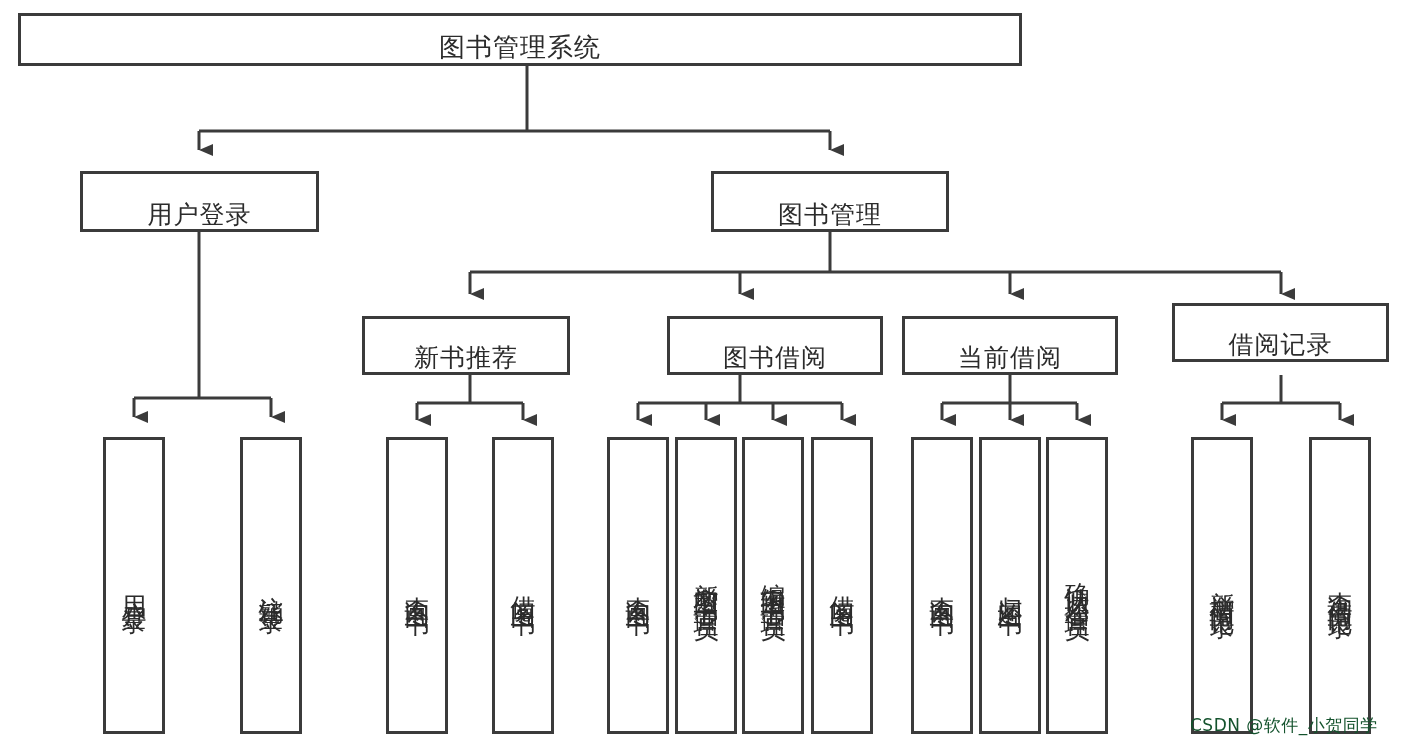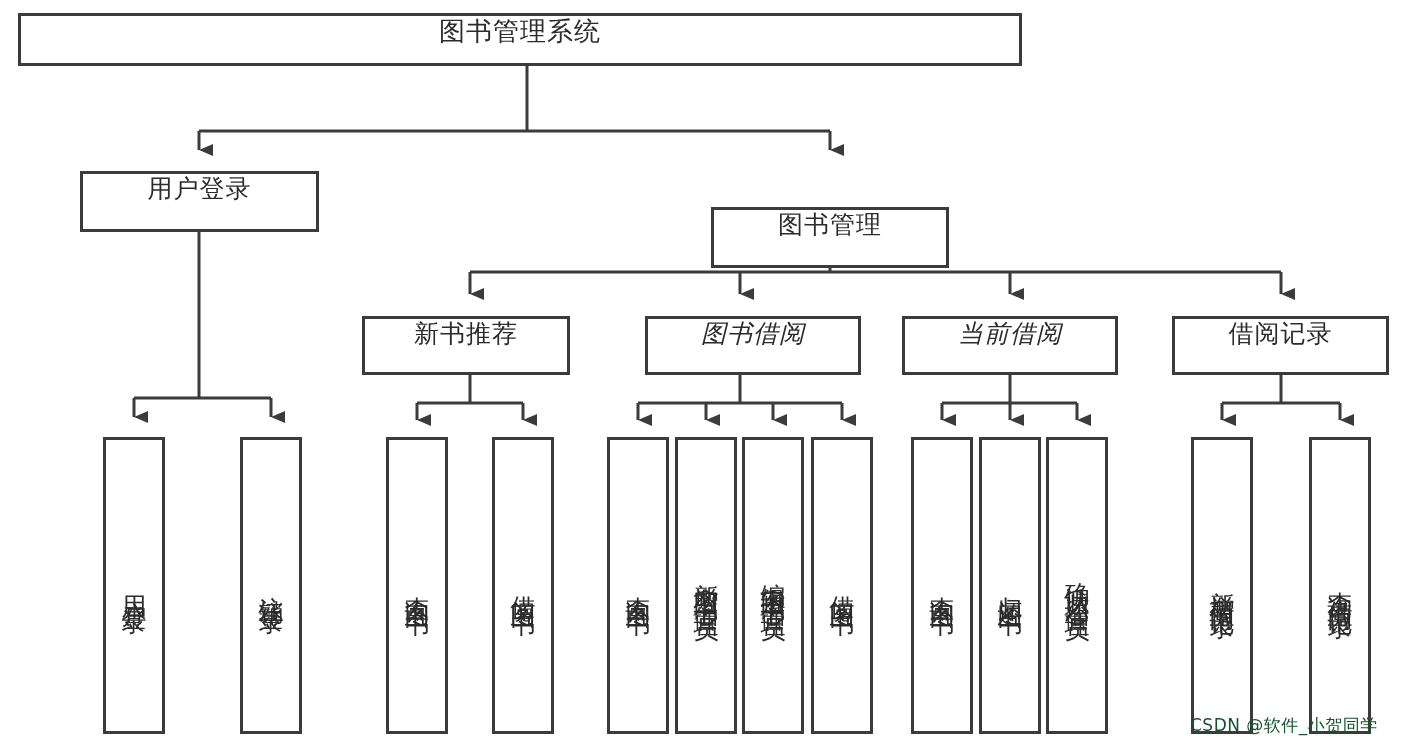--- a/index.html
+++ b/index.html
@@ -25,21 +25,21 @@
     width: 1405px;
     height: 747px;
     pointer-events: none;
   }
   .node {
     position: absolute;
     box-sizing: border-box;
     border: 3px solid #3b3b3b;
     background: #ffffff;
     display: flex;
-    align-items: flex-start;
+    align-items: flex-end;
     justify-content: center;
     color: #2b2b2b;
   }
   .node .label {
     display: block;
     text-align: center;
     line-height: 1.18;
     color: #2b2b2b;
   }
   
@@ -132,37 +132,37 @@
   </svg>
 
   <div class="node horiz root" style="left:18px; top:13px; width:1004px; height:53px;">
     <span class="label">图书管理系统</span>
   </div>
 
   <div class="node horiz" style="left:80px; top:171px; width:239px; height:61px;">
     <span class="label">用户登录</span>
   </div>
 
-  <div class="node horiz" style="left:711px; top:171px; width:238px; height:61px;margin-top:36px;">
+  <div class="node horiz" style="left:711px; top:171px; width:238px; height:61px;">
     <span class="label">图书管理</span>
   </div>
 
   <div class="node horiz" style="left:362px; top:316px; width:208px; height:59px;">
     <span class="label">新书推荐</span>
   </div>
 
-  <div class="node horiz" style="left:645px; top:316px; width:216px; height:59px;font-style:italic;">
+  <div class="node horiz" style="left:667px; top:316px; width:216px; height:59px;">
     <span class="label">图书借阅</span>
   </div>
 
-  <div class="node horiz" style="left:902px; top:316px; width:216px; height:59px;font-style:italic;">
+  <div class="node horiz" style="left:902px; top:316px; width:216px; height:59px;">
     <span class="label">当前借阅</span>
   </div>
 
-  <div class="node horiz" style="left:1172px; top:316px; width:217px; height:59px;">
+  <div class="node horiz" style="left:1172px; top:303px; width:217px; height:59px;">
     <span class="label">借阅记录</span>
   </div>
 
   <div class="node vert" style="left:103px; top:437px; width:62px; height:297px;">
     <span class="label">用户登录</span>
   </div>
 
   <div class="node vert" style="left:240px; top:437px; width:62px; height:297px;">
     <span class="label">注销登录</span>
   </div>

